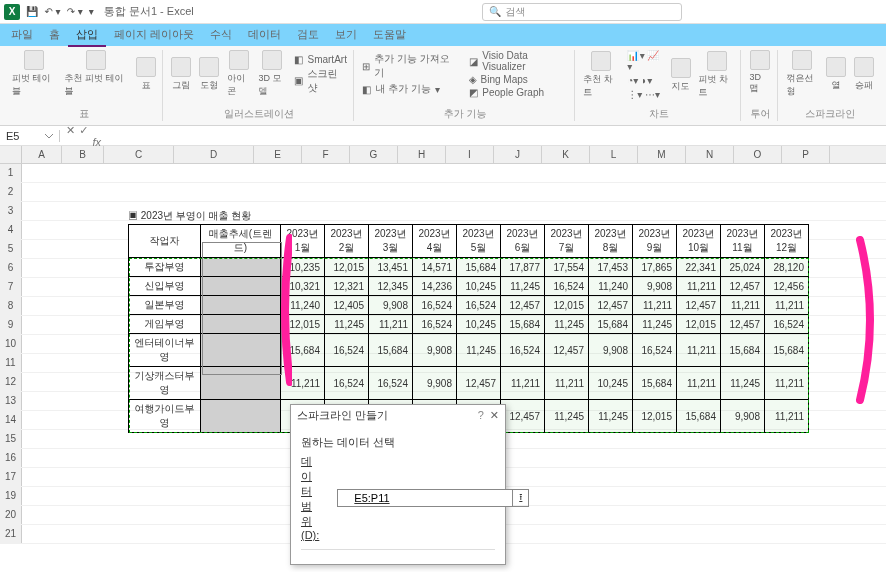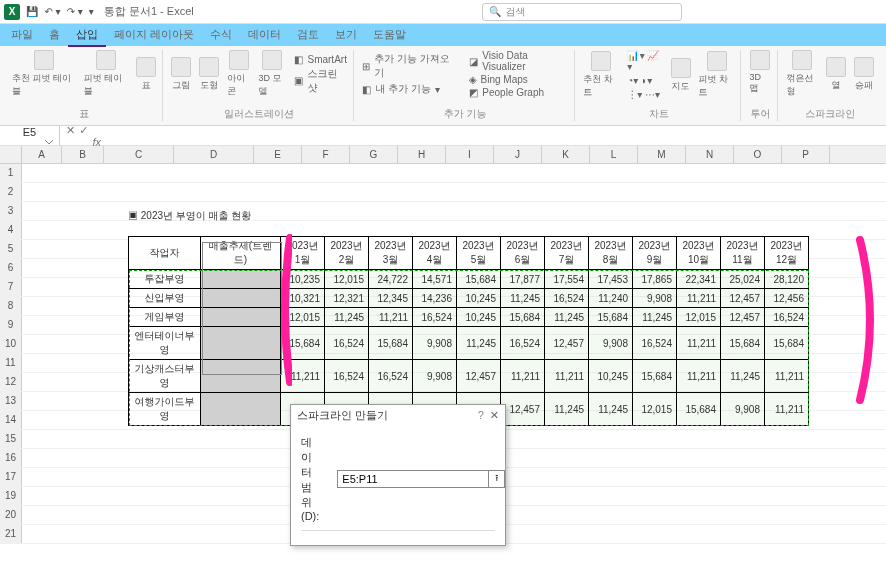--- a/index.html
+++ b/index.html
@@ -23,39 +23,39 @@
 .rgroup { border-right: 1px solid #dcdcdc; padding: 0 6px; display: flex; flex-direction: column; justify-content: space-between; }
 .rgroup .icons { display: flex; gap: 8px; align-items: center; }
 .rgroup .icons .ico { display: flex; flex-direction: column; align-items: center; font-size: 9px; color: #666; gap: 2px; cursor: pointer; }
 .rgroup .icons .ico .box { width: 20px; height: 20px; background: #e8e8e8; border: 1px solid #ccc; border-radius: 2px; }
 .rgroup .grouplabel { font-size: 10px; color: #888; text-align: center; }
 .rgroup .stacked { display: flex; flex-direction: column; gap: 2px; font-size: 10px; color: #666; }
 .rgroup .stacked div { display: flex; align-items: center; gap: 4px; }
 
 
 .fbar { height: 20px; display: flex; align-items: center; border-bottom: 1px solid #e0e0e0; background: #fff; }
-.namebox { width: 60px; border-right: 1px solid #ccc; padding: 0 6px; font-size: 11px; display: flex; align-items: center; flex-direction: column; }
+.namebox { width: 60px; border-right: 1px solid #ccc; padding: 0 6px; font-size: 11px; display: flex; align-items: center; }
 .namebox svg { margin-left: auto; }
 .fx-controls { display: flex; gap: 4px; padding: 0 6px; color: #777; font-size: 11px; }
 .fx-input { flex: 1; padding: 0 6px; font-size: 11px; font-style: italic; }
 
 
 .grid { position: relative; }
 .colheaders { display: flex; height: 18px; border-bottom: 1px solid #d0d0d0; background: #f0f0f0; }
 .rowhead { width: 22px; border-right: 1px solid #ccc; text-align: center; line-height: 18px; background: #f0f0f0; font-size: 10px; color: #555; }
 .ch { flex: 0 0 auto; text-align: center; line-height: 18px; border-right: 1px solid #d0d0d0; font-size: 10px; color: #555; }
 .wA { width: 40px; } .wB { width: 42px; } .wC { width: 70px; } .wD { width: 80px; }
 .wM { width: 48px; }
 .rows { }
 .row { display: flex; height: 19px; border-bottom: 1px solid #f0f0f0; }
 
 
 .table-title { position: absolute; left: 128px; top: 63px; font-size: 10px; }
 .table-title::before { content: "▣ "; }
-.excel-table { position: absolute; left: 128px; top: 78px; border-collapse: collapse; margin-top: 12px; }
+.excel-table { position: absolute; left: 128px; top: 78px; border-collapse: collapse; }
 .excel-table th, .excel-table td { border: 1px solid #000; font-size: 10px; padding: 2px 4px; text-align: right; height: 17px; }
 .excel-table th { text-align: center; background: #fff; font-weight: normal; }
 .excel-table td.label { text-align: center; }
 .excel-table td.trend { background: #d0d0d0; width: 80px; }
 .excel-table td.data { width: 44px; }
 .excel-table tbody { outline: 1px dashed #00a000; outline-offset: -1px; }
 .excel-table td.sel-range { background-image: linear-gradient(rgba(0,150,0,0.05), rgba(0,150,0,0.05)); }
 
 
 .sel-d { position: absolute; left: 202px; top: 96px; width: 80px; height: 133px; border: 1px solid #888; pointer-events: none; }
@@ -68,24 +68,24 @@
 .pink-underline { position: absolute; left: 300px; top: 311px; width: 100px; height: 6px; background: #ff1f9c; pointer-events: none; }
 
 
 .dialog { position: absolute; left: 290px; top: 258px; width: 216px; background: #fff; border: 1px solid #999; box-shadow: 2px 2px 6px rgba(0,0,0,0.25); font-size: 11px; }
 .dialog .titlebar2 { height: 20px; display: flex; align-items: center; padding: 0 6px; font-size: 11px; }
 .dialog .titlebar2 .dlg-title { flex: 1; }
 .dialog .titlebar2 .help { margin-right: 6px; color: #888; cursor: pointer; }
 .dialog .titlebar2 .close { color: #666; cursor: pointer; }
 .dialog .body { padding: 6px 10px 10px; }
 .dialog .section { font-size: 11px; margin-top: 4px; }
-.dialog .field { display: flex; align-items: center; margin-top: 4px; gap: 18px; }
+.dialog .field { display: flex; align-items: center; margin-top: 4px; gap: 18px; text-decoration: underline; }
 .dialog .field label { font-size: 11px; }
 .dialog .field .input-wrap { flex: 1; display: flex; }
-.dialog .field input { flex: 1; height: 18px; border: 1px solid #888; padding: 0 4px; font-size: 11px; }
+.dialog .field input { flex: 1; height: 18px; border: 1px solid #888; padding: 0 16px; font-size: 11px; }
 .dialog .field .range-btn { width: 16px; height: 18px; border: 1px solid #888; border-left: 0; display: flex; align-items: center; justify-content: center; font-size: 9px; cursor: pointer; }
 .dialog hr { margin: 8px 0 4px; border: 0; border-top: 1px solid #ddd; }
 
 </style>
 </head>
 <body>
 
 <div class="titlebar">
   <div class="excel-icon">X</div>
   <div class="qat">
@@ -111,25 +111,25 @@
   <div>검토</div>
   <div>보기</div>
   <div>도움말</div>
 </div>
 
 <div class="ribbon">
   <div class="rgroup">
     <div class="icons">
       <div class="ico">
           <div class="box"></div>
+          <span>피벗 테이블</span>
+        </div>
+      <div class="ico">
+          <div class="box"></div>
           <span>추천 피벗 테이블</span>
-        </div>
-      <div class="ico">
-          <div class="box"></div>
-          <span>피벗 테이블</span>
         </div>
       <div class="ico">
           <div class="box"></div>
           <span>표</span>
         </div>
     </div>
     <div class="grouplabel">표</div>
   </div>
   <div class="rgroup">
     <div class="icons">
@@ -337,21 +337,21 @@
         <th class="data">2023년 11월</th>
         <th class="data">2023년 12월</th>
       </tr>
     </thead>
     <tbody id="tbody">
         <tr>
           <td class="label">투잡부영</td>
           <td class="trend"></td>
           <td class="data sel-range">10,235</td>
           <td class="data sel-range">12,015</td>
-          <td class="data sel-range">24,722</td>
+          <td class="data sel-range">13,451</td>
           <td class="data sel-range">14,571</td>
           <td class="data sel-range">15,684</td>
           <td class="data sel-range">17,877</td>
           <td class="data sel-range">17,554</td>
           <td class="data sel-range">17,453</td>
           <td class="data sel-range">17,865</td>
           <td class="data sel-range">22,341</td>
           <td class="data sel-range">25,024</td>
           <td class="data sel-range">28,120</td>
         </tr>
@@ -365,20 +365,36 @@
           <td class="data sel-range">10,245</td>
           <td class="data sel-range">11,245</td>
           <td class="data sel-range">16,524</td>
           <td class="data sel-range">11,240</td>
           <td class="data sel-range">9,908</td>
           <td class="data sel-range">11,211</td>
           <td class="data sel-range">12,457</td>
           <td class="data sel-range">12,456</td>
         </tr>
         <tr>
+          <td class="label">일본부영</td>
+          <td class="trend"></td>
+          <td class="data sel-range">11,240</td>
+          <td class="data sel-range">12,405</td>
+          <td class="data sel-range">9,908</td>
+          <td class="data sel-range">16,524</td>
+          <td class="data sel-range">16,524</td>
+          <td class="data sel-range">12,457</td>
+          <td class="data sel-range">12,015</td>
+          <td class="data sel-range">12,457</td>
+          <td class="data sel-range">11,211</td>
+          <td class="data sel-range">12,457</td>
+          <td class="data sel-range">11,211</td>
+          <td class="data sel-range">11,211</td>
+        </tr>
+        <tr>
           <td class="label">게임부영</td>
           <td class="trend"></td>
           <td class="data sel-range">12,015</td>
           <td class="data sel-range">11,245</td>
           <td class="data sel-range">11,211</td>
           <td class="data sel-range">16,524</td>
           <td class="data sel-range">10,245</td>
           <td class="data sel-range">15,684</td>
           <td class="data sel-range">11,245</td>
           <td class="data sel-range">15,684</td>
@@ -457,20 +473,21 @@
   </div>
   <div class="pink-underline"></div>
 
   <div class="dialog">
     <div class="titlebar2">
       <span class="dlg-title">스파크라인 만들기</span>
       <span class="help">?</span>
       <span class="close">✕</span>
     </div>
     <div class="body">
+      <div class="section">원하는 데이터 선택</div>
       <div class="field">
         <label>데이터 범위(D):</label>
         <div class="input-wrap">
           <input value="E5:P11" style="">
           <div class="range-btn">⭱</div>
         </div>
       </div>
       <hr>
 
     </div>

